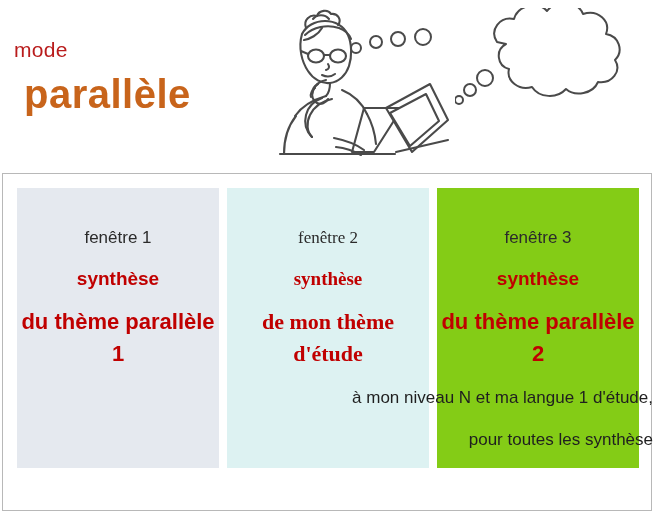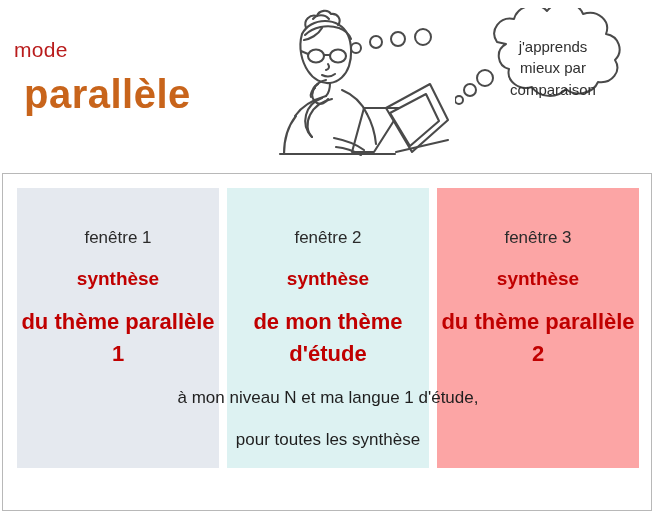--- a/index.html
+++ b/index.html
@@ -96,22 +96,22 @@
     height: 280px;
     display: flex;
     gap: 8px;
   }
 
   .column {
     flex: 1 1 0;
     position: relative;
   }
   .column.w1 { background: #e5e9ef; }
-  .column.w2 { background: #ddf2f2; }
-  .column.w3 { background: #fca5a5; }
+  .column.w2 { background: #ddf2f2; font-family: Liberation Serif, serif; }
+  .column.w3 { background: #84cc16; }
 
   .col-inner {
     position: absolute;
     left: 0;
     top: 0;
     width: 100%;
     text-align: center;
     padding-top: 40px;
   }
 
@@ -134,21 +134,21 @@
     color: #c00000;
     line-height: 1.45;
   }
 
   
   #footer-lines {
     position: absolute;
     left: 0;
     top: 214px;
     width: 650px;
-    text-align: center;
+    text-align: right;
     z-index: 5;
   }
   .footer-line {
     font-size: 17px;
     color: #1f1f1f;
     margin-bottom: 22px;
   }
 </style>
 </head>
 <body>
@@ -202,25 +202,20 @@
     </svg>
   </div>
 
   <div id="thought-bubble">
     <svg width="196" height="120" viewBox="0 0 196 120" fill="#ffffff" stroke="#4a4a4a" stroke-width="2" stroke-linejoin="round">
       <path d="M42 34 c-8 -12 3 -26 17 -23 c4 -14 24 -18 33 -8 c9 -12 31 -10 36 3 c15 -5 28 7 23 20 c13 2 18 17 9 26 c7 11 -3 24 -17 22 c-5 12 -23 15 -32 7 c-9 10 -27 9 -34 -2 c-13 4 -26 -6 -23 -18 c-12 -3 -14 -19 -3 -25 z"></path>
       <circle cx="30" cy="70" r="8"></circle>
       <circle cx="15" cy="82" r="6"></circle>
       <circle cx="4" cy="92" r="4"></circle>
     </svg>
-    <div id="bubble-text">
-      <div>j'apprends</div>
-      <div>mieux par</div>
-      <div>comparaison</div>
-    </div>
   </div>
 
   <svg style="position:absolute; left:346px; top:28px;" width="120" height="44" viewBox="0 0 120 44" fill="#ffffff" stroke="#4a4a4a" stroke-width="2">
     <circle cx="10" cy="20" r="5"></circle>
     <circle cx="30" cy="14" r="6"></circle>
     <circle cx="52" cy="11" r="7"></circle>
     <circle cx="77" cy="9" r="8"></circle>
   </svg>
 </div>
 

